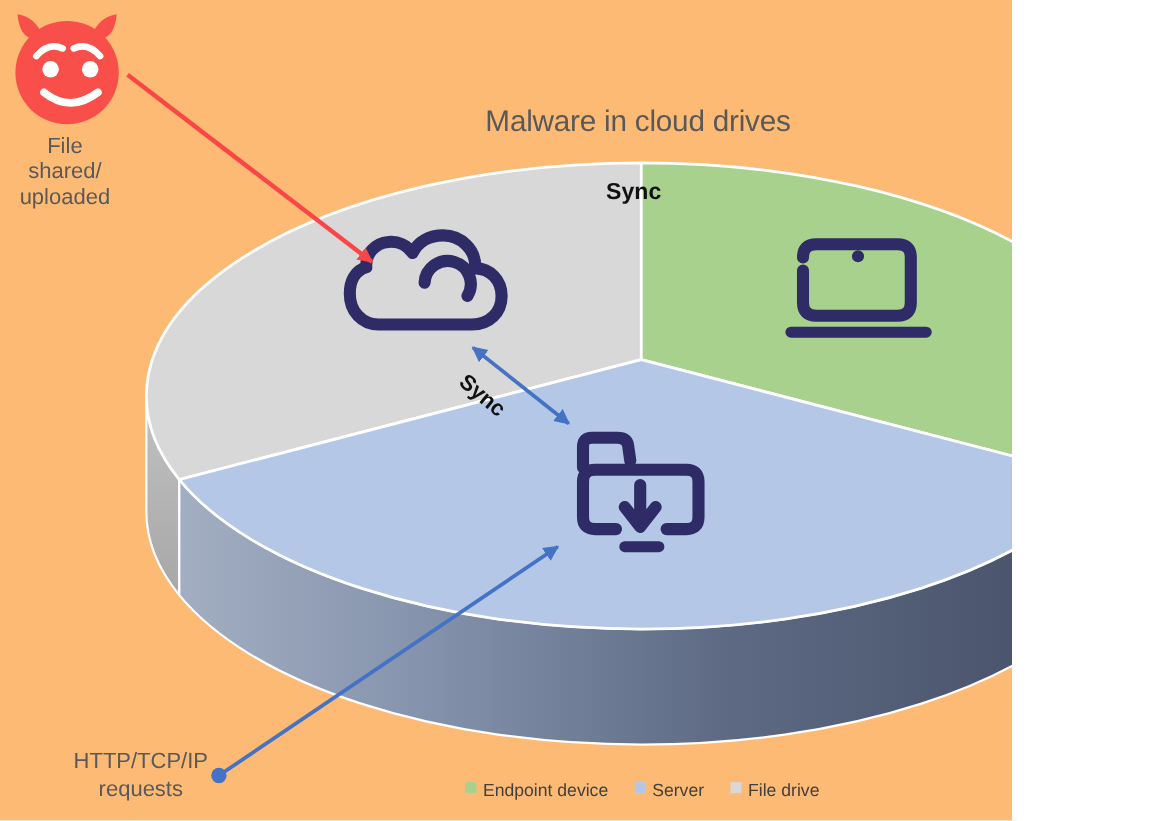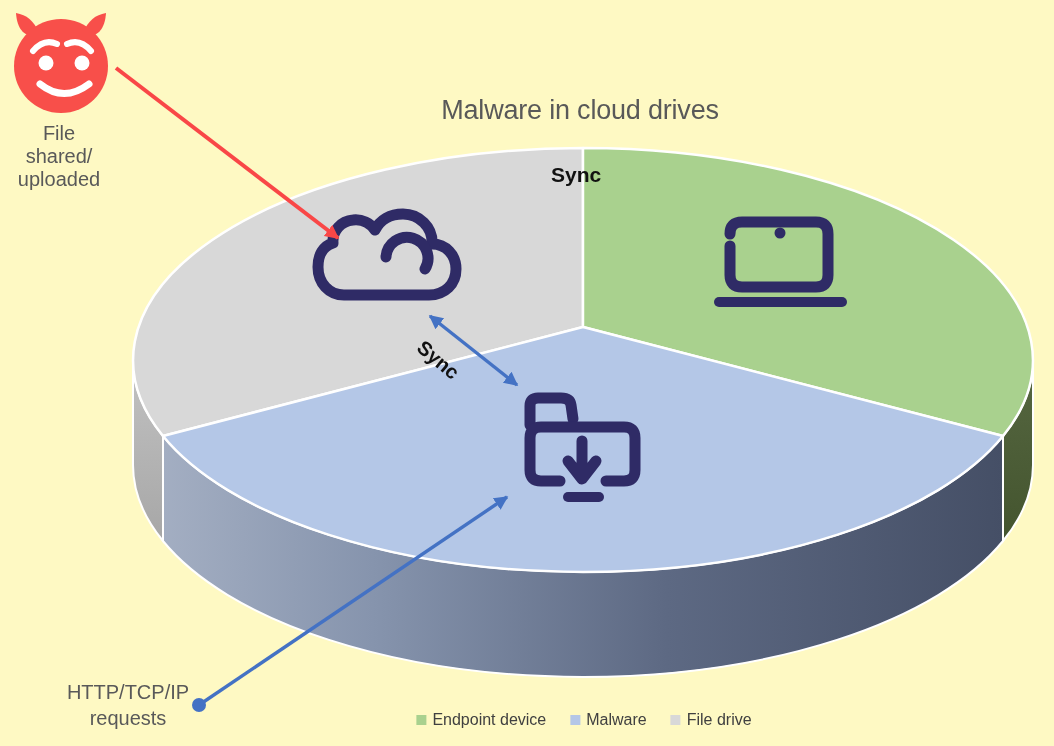--- a/index.html
+++ b/index.html
@@ -1,17 +1,17 @@
 <!DOCTYPE html>
 <html><head>
 <meta charset="utf-8">
 <style>
   html,body{margin:0;padding:0;background:#fff;}
   .stage{
-    position:relative;width:1054px;height:746px;background:#fef9c3;
+    position:relative;width:920px;height:746px;background:#fdba74;
     font-family:"Liberation Sans", sans-serif;overflow:hidden;
   }
   .stage svg{position:absolute;left:0;top:0;}
   .txt{position:absolute;color:#595959;}
   .title{
     left:580px;top:95px;transform:translateX(-50%);
     font-size:27px;letter-spacing:-0.2px;color:#595959;white-space:nowrap;
   }
   .sync-top{
     left:551px;top:163px;font-size:21px;font-weight:bold;color:#111111;white-space:nowrap;
@@ -25,21 +25,21 @@
     font-size:20px;line-height:23px;text-align:center;white-space:pre-line;
   }
   .requests-label{
     left:128px;top:679px;transform:translateX(-50%);
     font-size:20px;line-height:26px;text-align:center;white-space:pre-line;
   }
   .legend{
     position:absolute;left:584px;top:711px;transform:translateX(-50%);
     display:flex;align-items:center;gap:24px;white-space:nowrap;
   }
-  .legend-item{display:flex;align-items:center;}
+  .legend-item{display:flex;}
   .sw{width:10px;height:10px;display:inline-block;margin-right:6px;flex:0 0 auto;}
   .sw-green{background:#A9D18E;}
   .sw-blue{background:#B4C7E7;}
   .sw-gray{background:#D8D8D8;}
   .legend-label{font-size:16px;color:#404040;}
 </style>
 </head>
 <body>
 
 <div class="stage">
@@ -137,21 +137,21 @@
 shared/
 uploaded</div>
 
   <div class="legend">
     <div class="legend-item">
       <span class="sw sw-green"></span>
       <span class="legend-label">Endpoint device</span>
     </div>
     <div class="legend-item">
       <span class="sw sw-blue"></span>
-      <span class="legend-label">Malware</span>
+      <span class="legend-label">Server</span>
     </div>
     <div class="legend-item">
       <span class="sw sw-gray"></span>
       <span class="legend-label">File drive</span>
     </div>
   </div>
 
 </div>
 
 </body></html>

